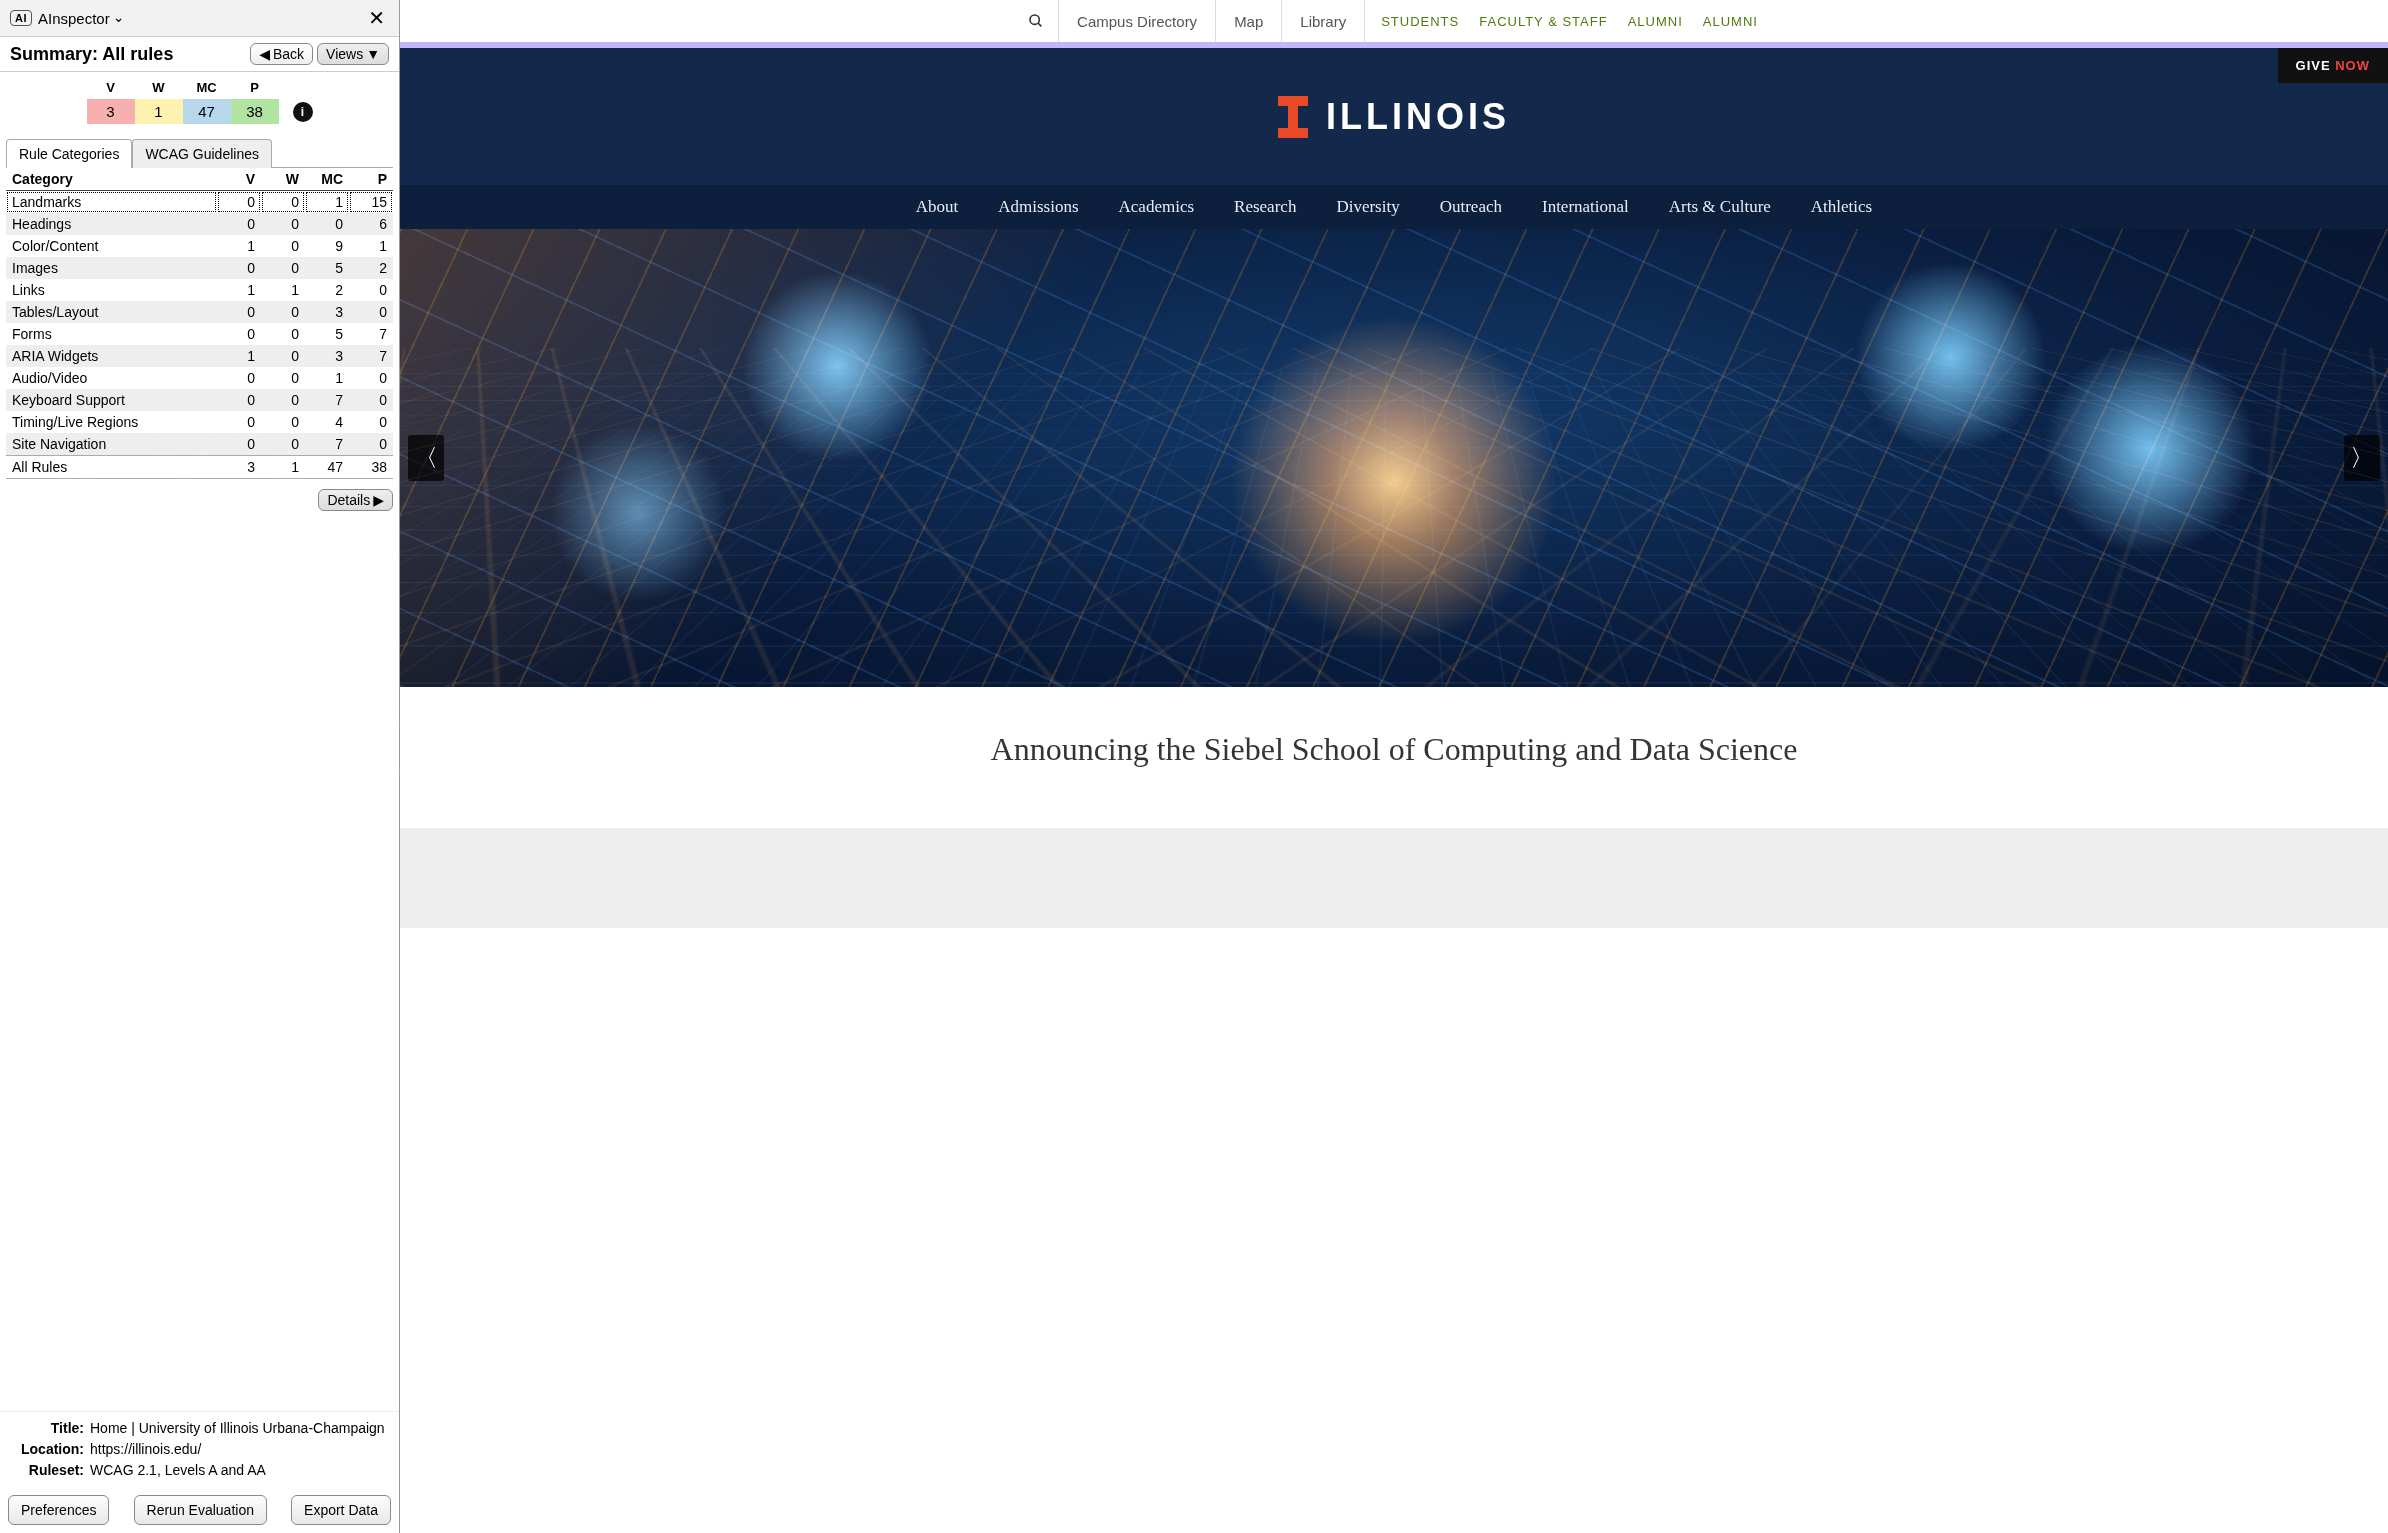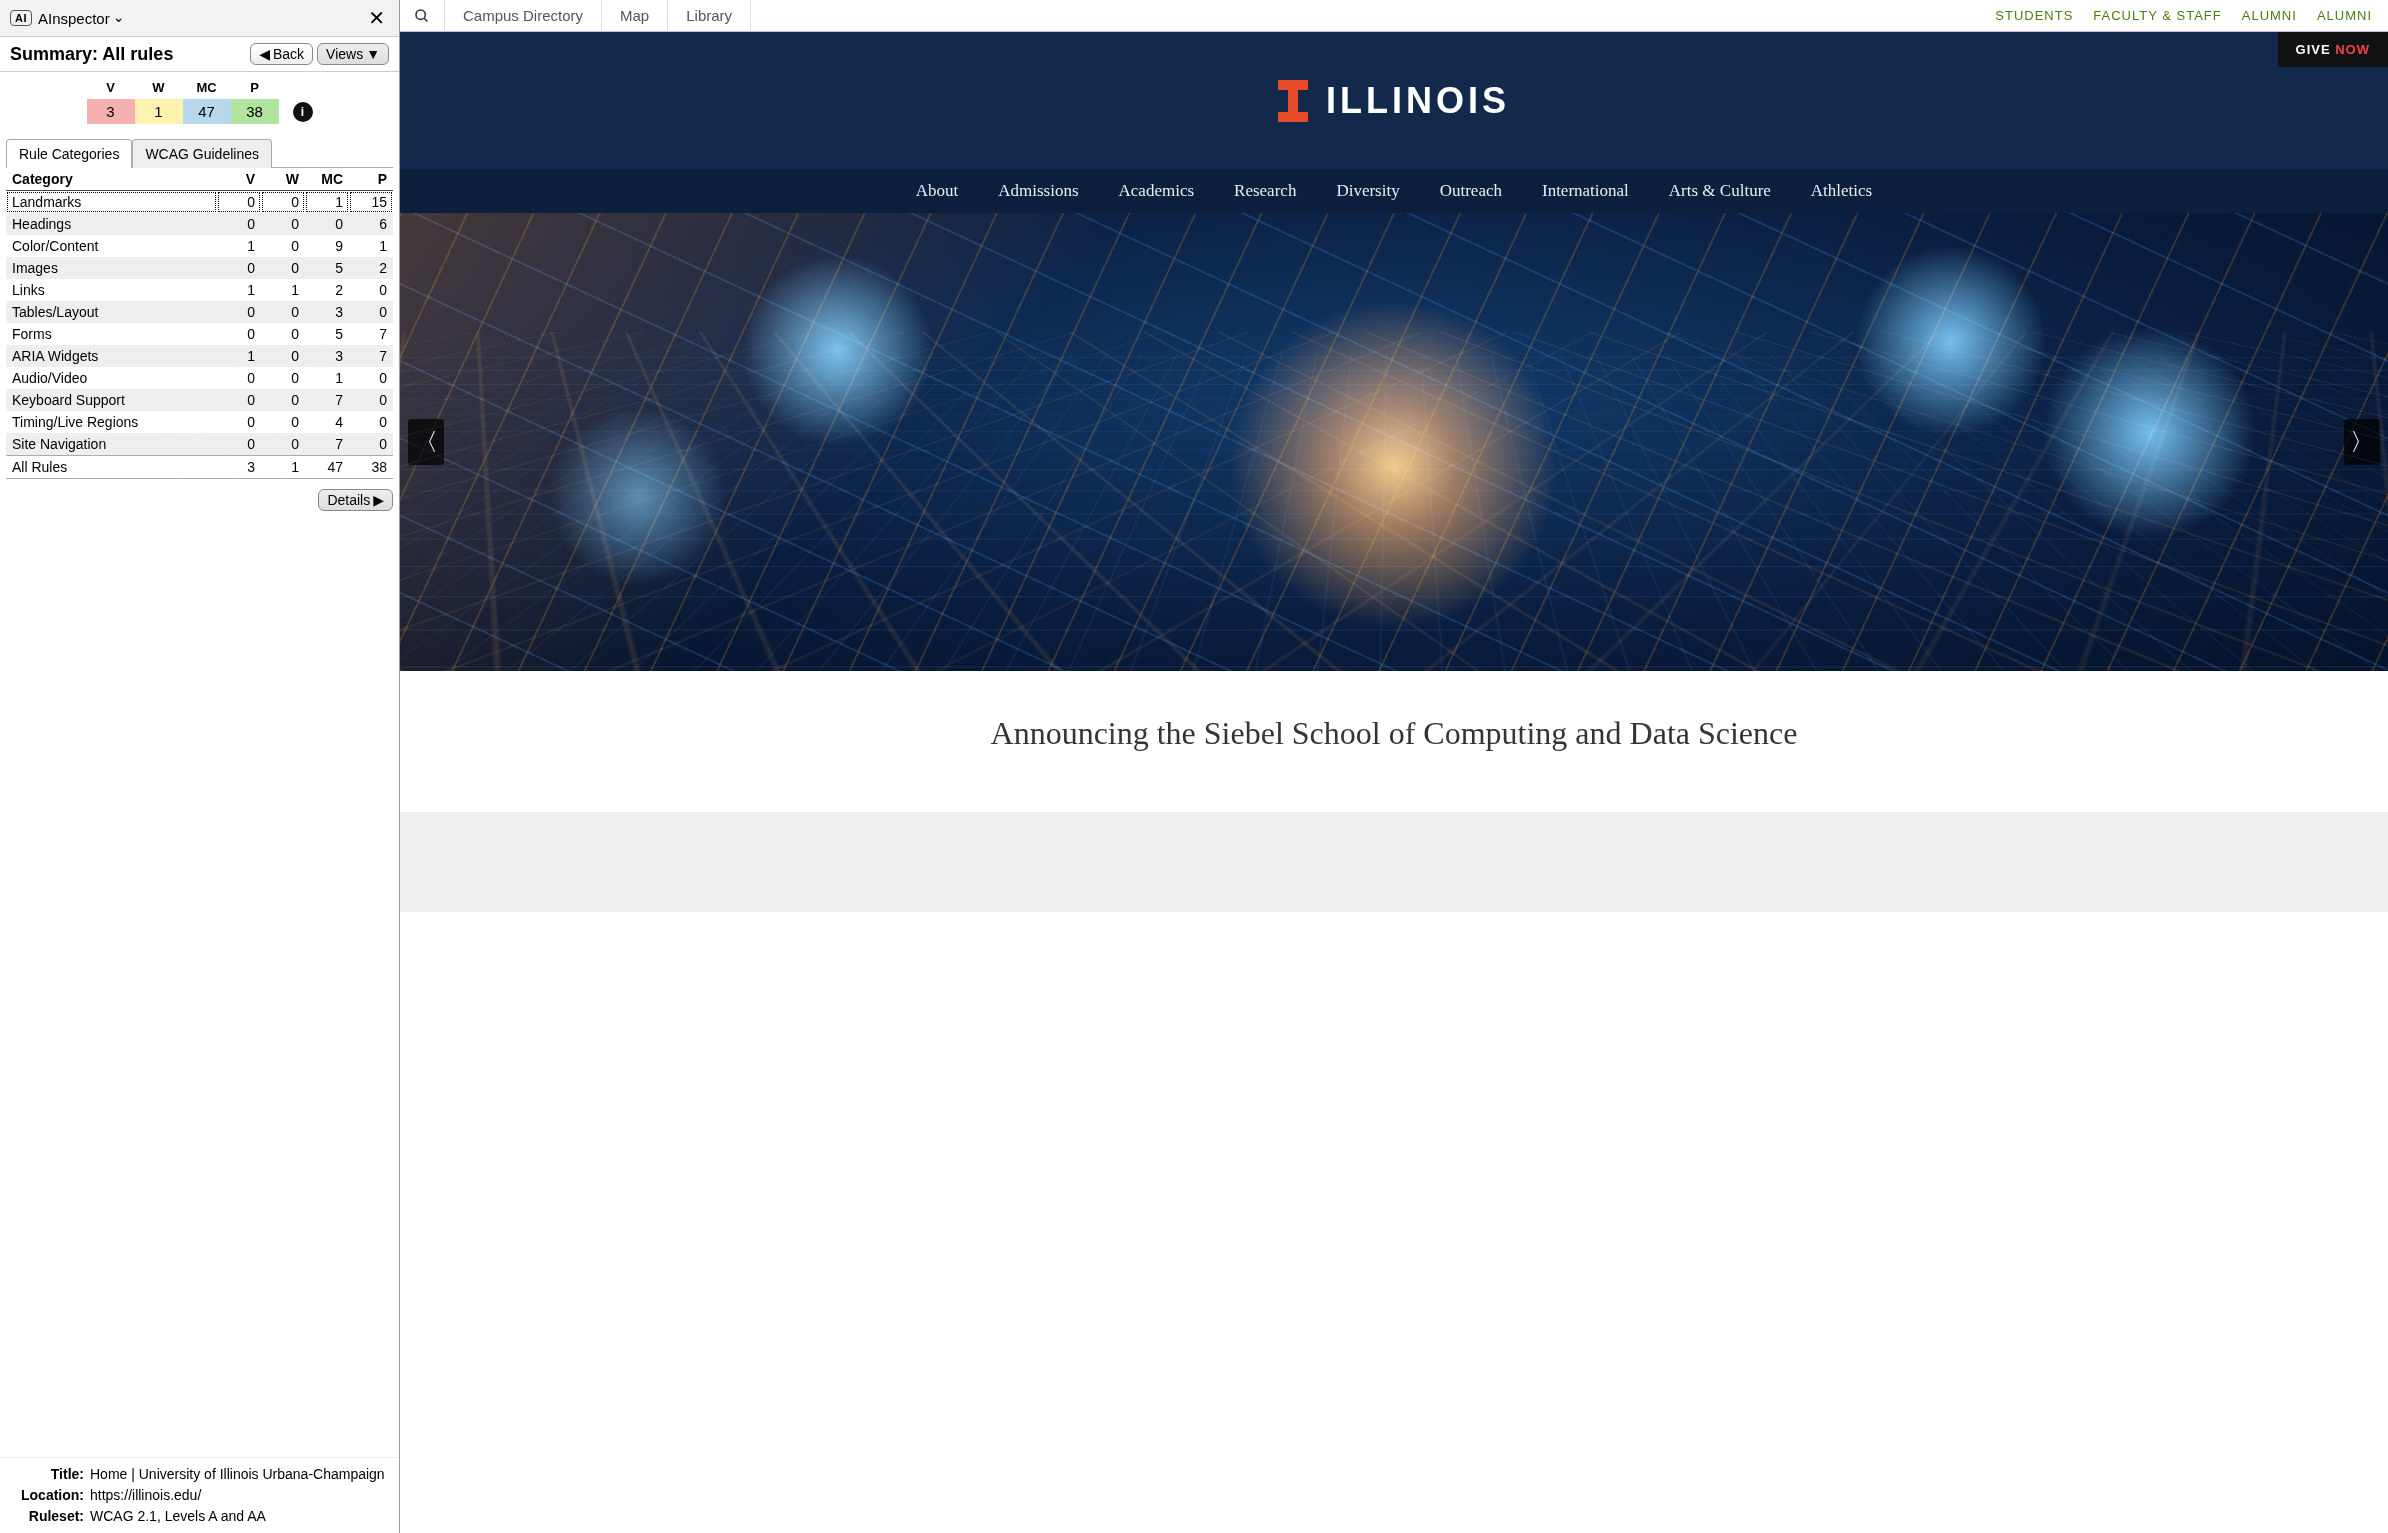--- a/index.html
+++ b/index.html
@@ -97,22 +97,22 @@
   }
   .sq-btn {
     border: 1px solid #888; border-radius: 6px; background: linear-gradient(#fdfdfd,#e8e8e8);
     padding: 6px 12px; font-size: 14px; cursor: pointer;
   }
 
   
   #main { flex: 1; display: flex; flex-direction: column; background: #fff; }
 
   #util-bar {
-    display: flex; align-items: stretch; justify-content: space-between;
-    border-bottom: 1px solid #c4b5fd; height: 32px;
+    display: flex; align-items: stretch; justify-content: center;
+    border-bottom: 6px solid #c4b5fd; height: 48px;
   }
   #util-left { display: flex; }
   #util-left .cell {
     display: flex; align-items: center; padding: 0 18px;
     border-right: 1px solid #ddd; color: #555; font-size: 15px;
   }
   #util-left .cell.search { padding: 0 14px; }
   #util-right { display: flex; align-items: center; gap: 20px; padding: 0 16px; }
   #util-right a { color: #4d7c0f; font-weight: 400; letter-spacing: 1px; font-size: 13px; text-decoration: none; }
 
@@ -363,20 +363,25 @@
     <div class="row">
       <span class="lbl">Location:</span>
       <span>https://illinois.edu/</span>
     </div>
     <div class="row">
       <span class="lbl">Ruleset:</span>
       <span>WCAG 2.1, Levels A and AA</span>
     </div>
   </div>
 
+  <div id="bottom-btns">
+    <button class="sq-btn">Preferences</button>
+    <button class="sq-btn">Rerun Evaluation</button>
+    <button class="sq-btn">Export Data</button>
+  </div>
 </div>
 
 <div id="main">
 
   <div id="util-bar">
     <div id="util-left">
       <div class="cell search">
         <svg width="16" height="16" viewBox="0 0 24 24" fill="none" stroke="#333" stroke-width="2.4">
           <circle cx="10" cy="10" r="7"></circle>
             <line x1="20" y1="20" x2="15" y2="15"></line>

